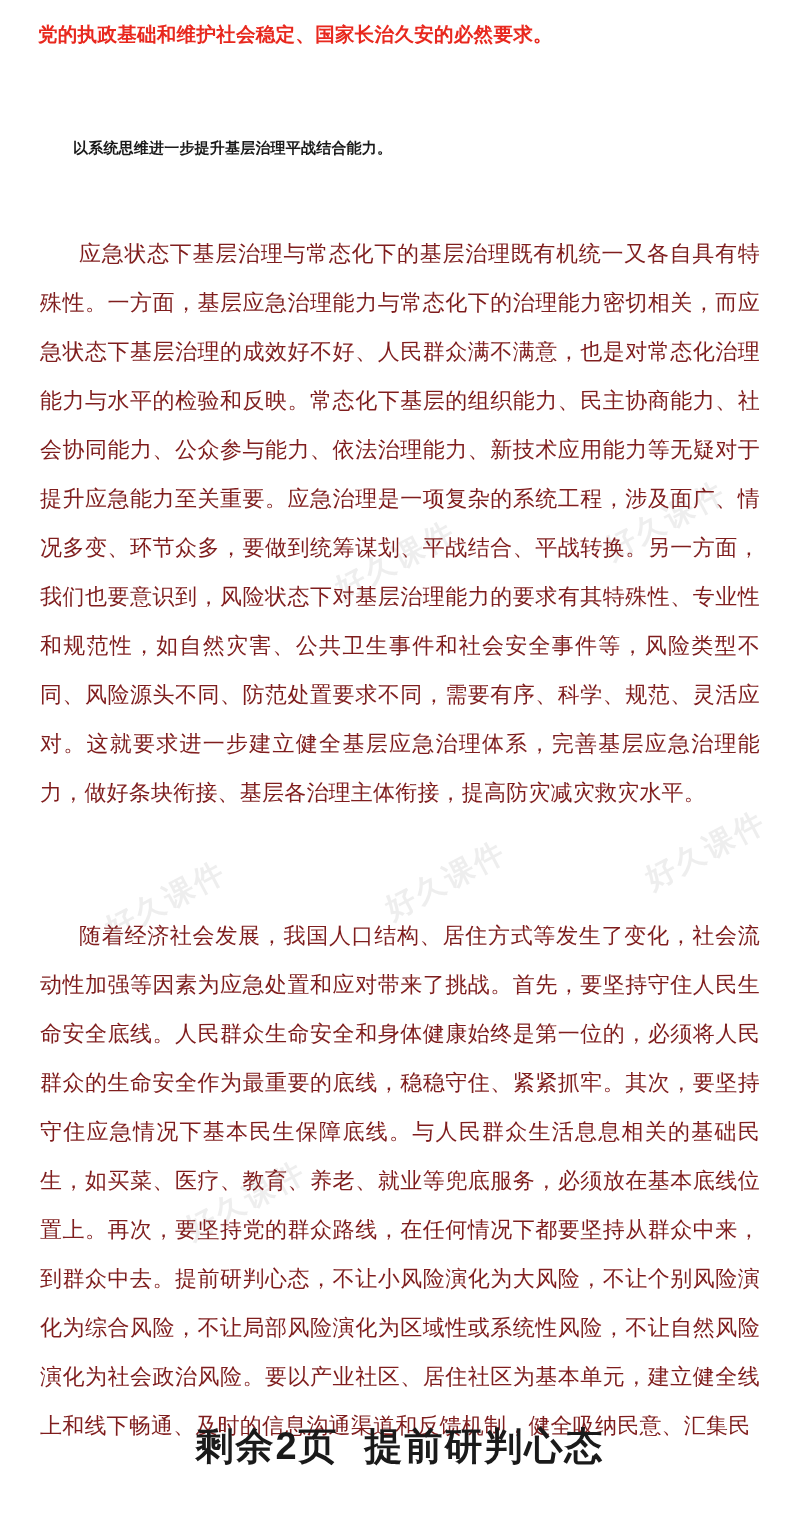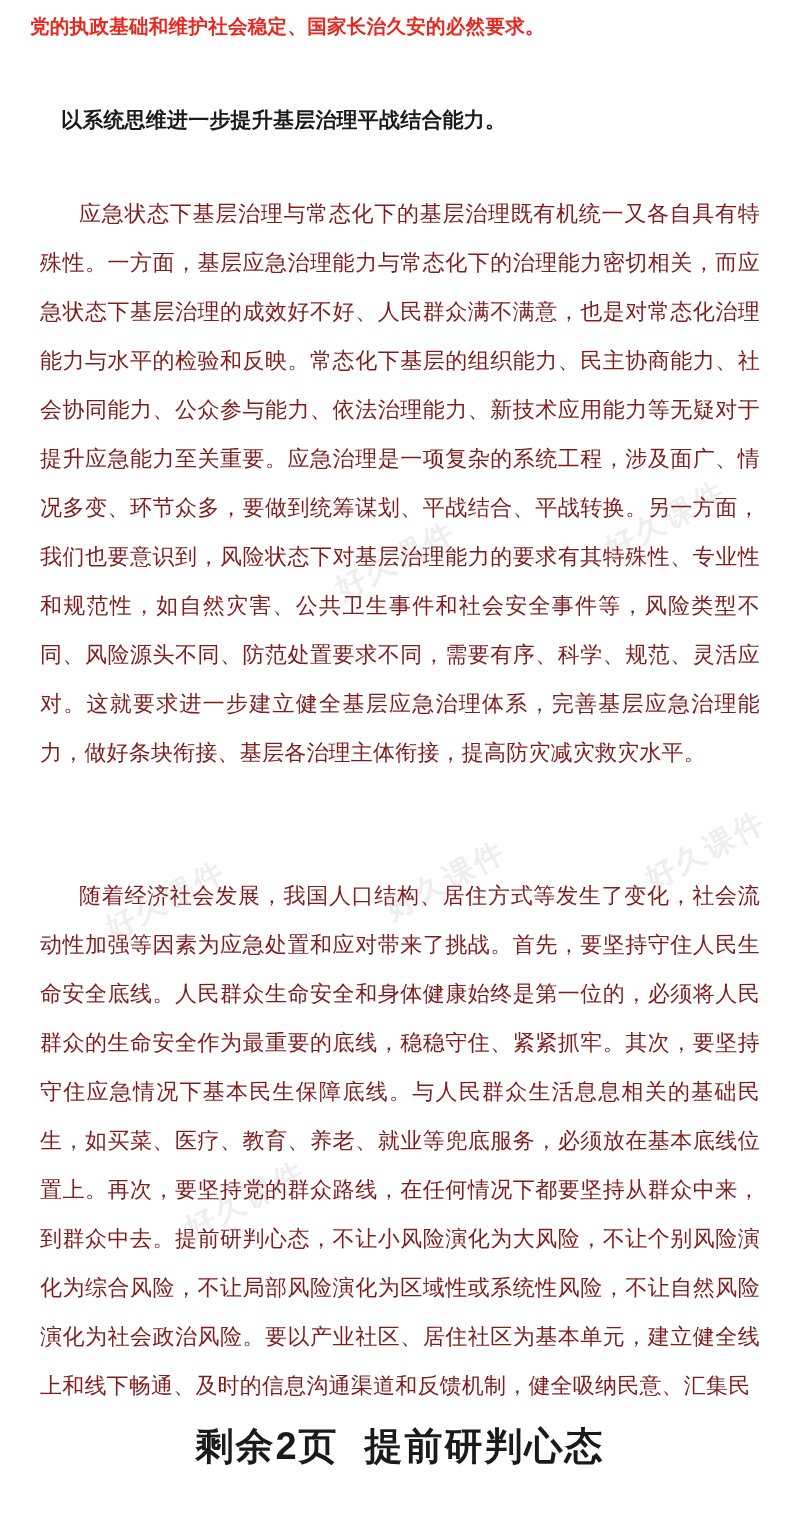--- a/index.html
+++ b/index.html
@@ -25,30 +25,30 @@
   .doc-body {
     position: relative;
     z-index: 2;
   }
   .red-line {
     color: #e8281e;
     font-weight: bold;
     font-size: 19.5px;
     line-height: 30px;
     letter-spacing: 0.3px;
-    margin: 8px;
+    margin: 16px;
     padding-top: 3px;
     white-space: nowrap;
   }
   .heading {
     font-weight: bold;
-    font-size: 21px;
+    font-size: 15px;
     line-height: 30px;
     color: #1a1a1a;
-    margin: 0;
+    margin: 12px;
     text-indent: 39px;
     letter-spacing: 0.2px;
   }
   .para {
     font-size: 22px;
     line-height: 49px;
     color: #7f1d1d;
     margin: 18px;
     text-indent: 39px;
     text-align: justify;

